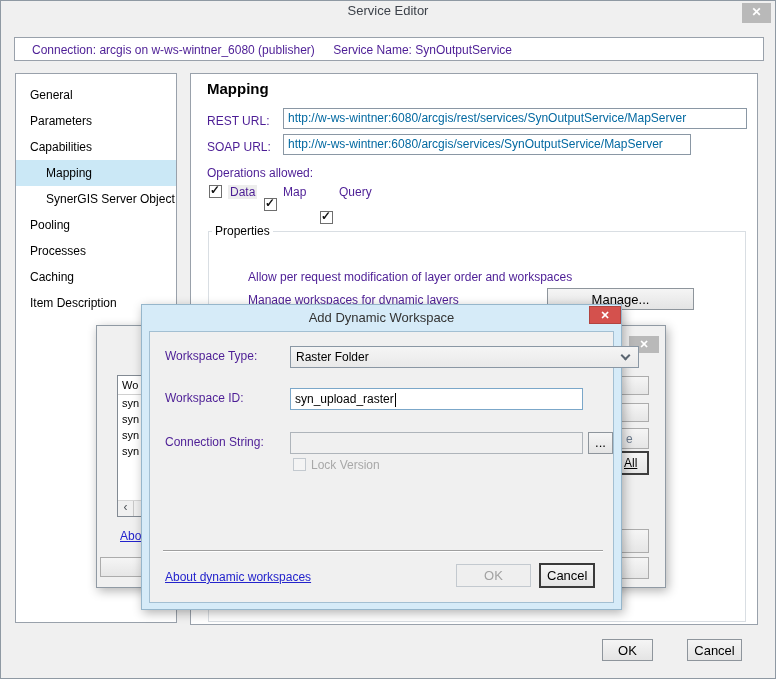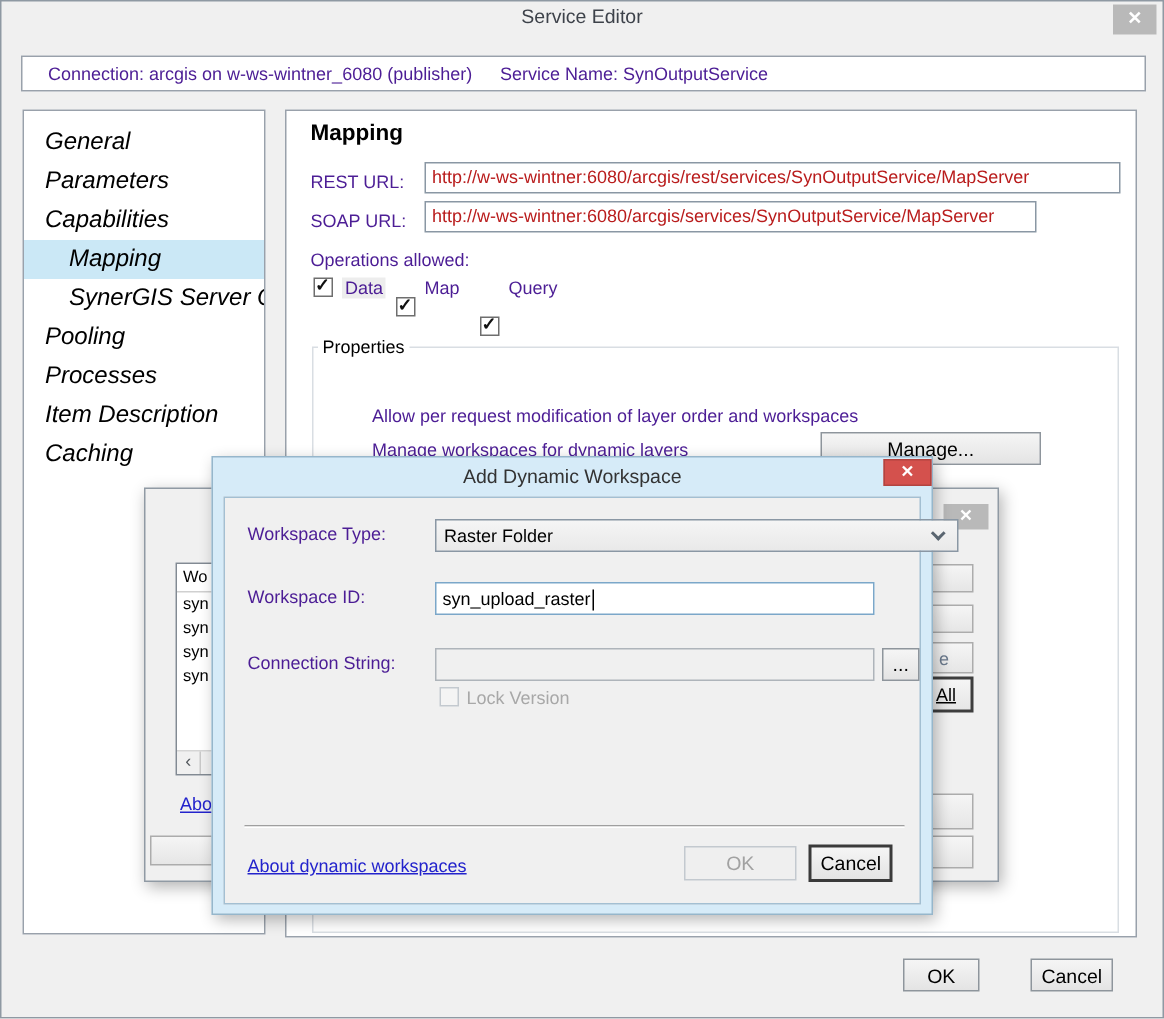--- a/index.html
+++ b/index.html
@@ -6,27 +6,27 @@
   *{box-sizing:border-box;font-family:"Liberation Sans",sans-serif;}
   .screen{position:relative;width:776px;height:679px;background:#f0f0f0;
           border:1px solid #8f99a3;overflow:hidden;}
   .abs{position:absolute;}
   .panel{background:#fff;border:1px solid #99a1ab;}
   .lbl{font-size:12px;color:#4c1d95;white-space:nowrap;}
   .titlebar-title{left:0;top:3;width:100%;height:20px;text-align:center;
       font-size:13px;color:#3d424a;line-height:20px;}
   .winclose{width:29px;height:20px;background:#b9b9b9;color:#fff;text-align:center;
       line-height:19px;font-size:12px;font-weight:bold;cursor:default;}
-  .field{background:#fff;border:1px solid #8a97a4;font-size:12px;color:#b91c1c;
+  .field{background:#fff;border:1px solid #8a97a4;font-size:12px;color:#0369a1;
       line-height:19px;padding:0 4px;white-space:nowrap;overflow:hidden;}
   .cb{width:13px;height:13px;background:#fff;border:1px solid #6e6e6e;position:relative;}
   .cb .tick{position:absolute;left:0px;top:-3px;font-size:12px;font-weight:bold;color:#111;}
   .cb.disabled{border-color:#c3c9cf;background:#f4f4f4;}
-  .sb-item{height:26px;line-height:26px;font-size:16px;color:#000;padding-left:14px;
-      white-space:nowrap;overflow:hidden;cursor:default;font-style:italic;}
+  .sb-item{height:26px;line-height:26px;font-size:12px;color:#000;padding-left:14px;
+      white-space:nowrap;overflow:hidden;cursor:default;}
   .sb-item.ind{padding-left:30px;}
   .sb-item.sel{background:#cbe8f6;}
   .btn{background:linear-gradient(#f5f5f5,#e4e4e4);border:1px solid #8e959c;
       font-size:13px;color:#000;text-align:center;cursor:default;}
   .btn.disabled{background:#efefef;border-color:#c3c9cf;color:#a2a2a2;}
   .groupbox{border:1px solid #d9dee3;}
   .legend{position:absolute;background:#fff;padding:0 3px;font-size:12px;color:#000;}
   .link{font-size:12px;color:#2323cc;text-decoration:underline;white-space:nowrap;cursor:pointer;}
   .dlg-shadow{box-shadow:2px 3px 10px rgba(0,0,0,.30);}
   .chev{display:inline-block;width:7px;height:7px;border-right:2px solid #5a6570;
@@ -49,22 +49,22 @@
   </div>
 
   <div class="abs panel" style="left:14px;top:72px;width:162px;height:550px;padding-top:8px;">
     <div class="sb-item">General</div>
     <div class="sb-item">Parameters</div>
     <div class="sb-item">Capabilities</div>
     <div class="sb-item ind sel">Mapping</div>
     <div class="sb-item ind">SynerGIS Server Object E</div>
     <div class="sb-item">Pooling</div>
     <div class="sb-item">Processes</div>
+    <div class="sb-item">Caching</div>
     <div class="sb-item">Item Description</div>
-    <div class="sb-item">Caching</div>
   </div>
 
   <div class="abs panel" style="left:189px;top:72px;width:568px;height:552px;">
     <div class="abs" style="left:16px;top:6px;font-size:15px;font-weight:bold;color:#000;">Mapping</div>
 
     <div class="abs lbl" style="left:16px;top:40px;">REST URL:</div>
     <div class="abs field" style="left:92px;top:34px;width:464px;height:21px;">http://w-ws-wintner:6080/arcgis/rest/services/SynOutputService/MapServer</div>
 
     <div class="abs lbl" style="left:16px;top:66px;">SOAP URL:</div>
     <div class="abs field" style="left:92px;top:60px;width:408px;height:21px;">http://w-ws-wintner:6080/arcgis/services/SynOutputService/MapServer</div>

